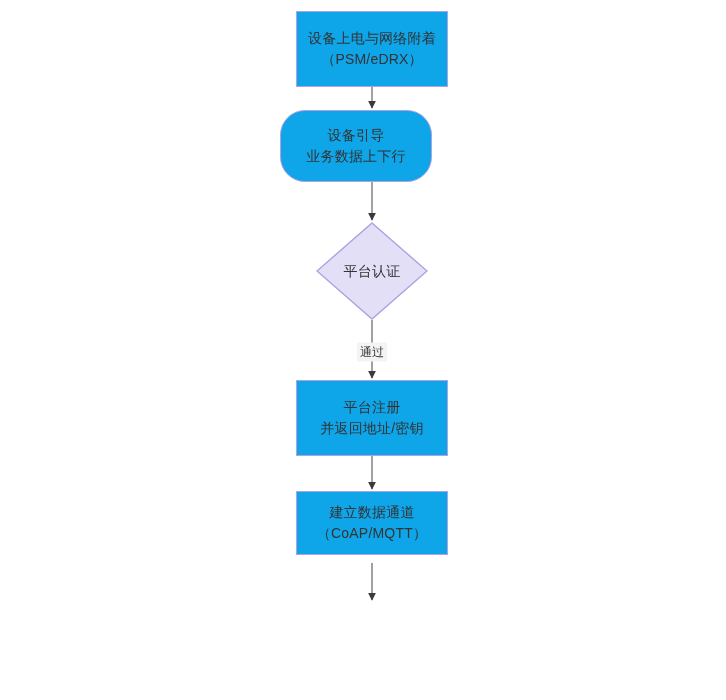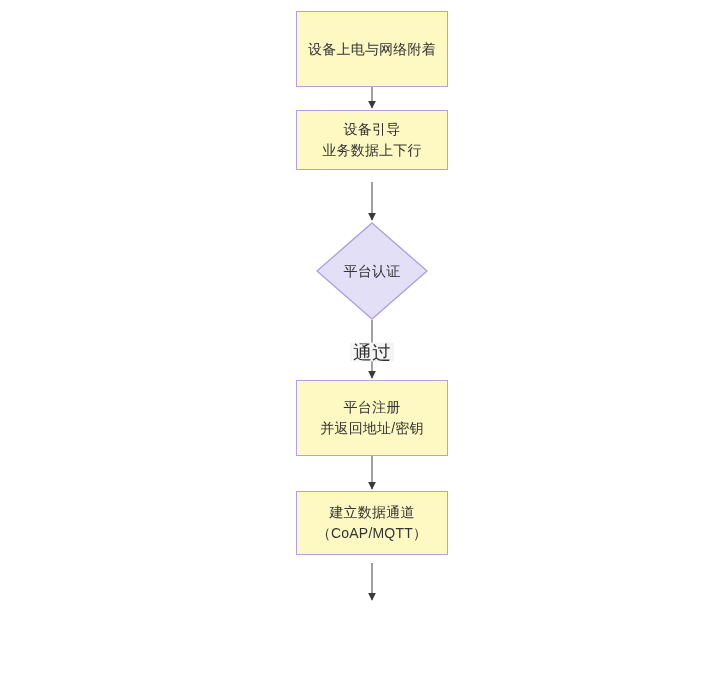--- a/index.html
+++ b/index.html
@@ -27,21 +27,21 @@
   .node {
     position: absolute;
     box-sizing: border-box;
     display: flex;
     flex-direction: column;
     align-items: center;
     justify-content: center;
   }
 
   .node-rect {
-    background: #fef9c3;
+    background: #0ea5e9;
     border: 1.4px solid #b0a0e4;
   }
 
   .node-text {
     color: #333333;
     font-size: 14px;
     line-height: 21px;
     text-align: center;
     white-space: nowrap;
     letter-spacing: 0.2px;
@@ -78,21 +78,21 @@
     height: 700px;
     pointer-events: none;
   }
 
   
   .edge-label {
     position: absolute;
     transform: translate(-50%, -50%);
     background: #f4f4f4;
     color: #333333;
-    font-size: 19px;
+    font-size: 12px;
     line-height: 17px;
     padding: 1px 3px;
     white-space: nowrap;
   }
 </style>
 </head>
 <body>
 
 <div id="flow-canvas">
 
@@ -109,23 +109,24 @@
 
     <line x1="372" y1="320" x2="372" y2="378" stroke="#555555" stroke-width="1.1" marker-end="url(#arrowhead)"></line>
 
     <line x1="372" y1="456" x2="372" y2="489" stroke="#555555" stroke-width="1.1" marker-end="url(#arrowhead)"></line>
 
     <line x1="372" y1="563" x2="372" y2="600" stroke="#555555" stroke-width="1.1" marker-end="url(#arrowhead)"></line>
   </svg>
 
   <div class="node node-rect" style="left:296px; top:11px; width:152px; height:76px;">
     <div class="node-text">设备上电与网络附着</div>
+    <div class="node-text">（PSM/eDRX）</div>
   </div>
 
-  <div class="node node-rect" style="left:296px; top:110px; width:152px; height:60px;">
+  <div class="node node-rect" style="left:280px; top:110px; width:152px; height:72px;border-radius:25px;">
     <div class="node-text">设备引导</div>
     <div class="node-text">业务数据上下行</div>
   </div>
 
   <div class="node node-diamond" style="left:316px; top:222px; width:112px; height:98px;">
     <div class="diamond-shape">
       <svg viewBox="0 0 112 98" preserveAspectRatio="none" xmlns="http://www.w3.org/2000/svg">
         <polygon points="56,1 111,49 56,97 1,49" fill="#e3dff6" stroke="#b0a0e4" stroke-width="1.4"></polygon>
       </svg>
     </div>

